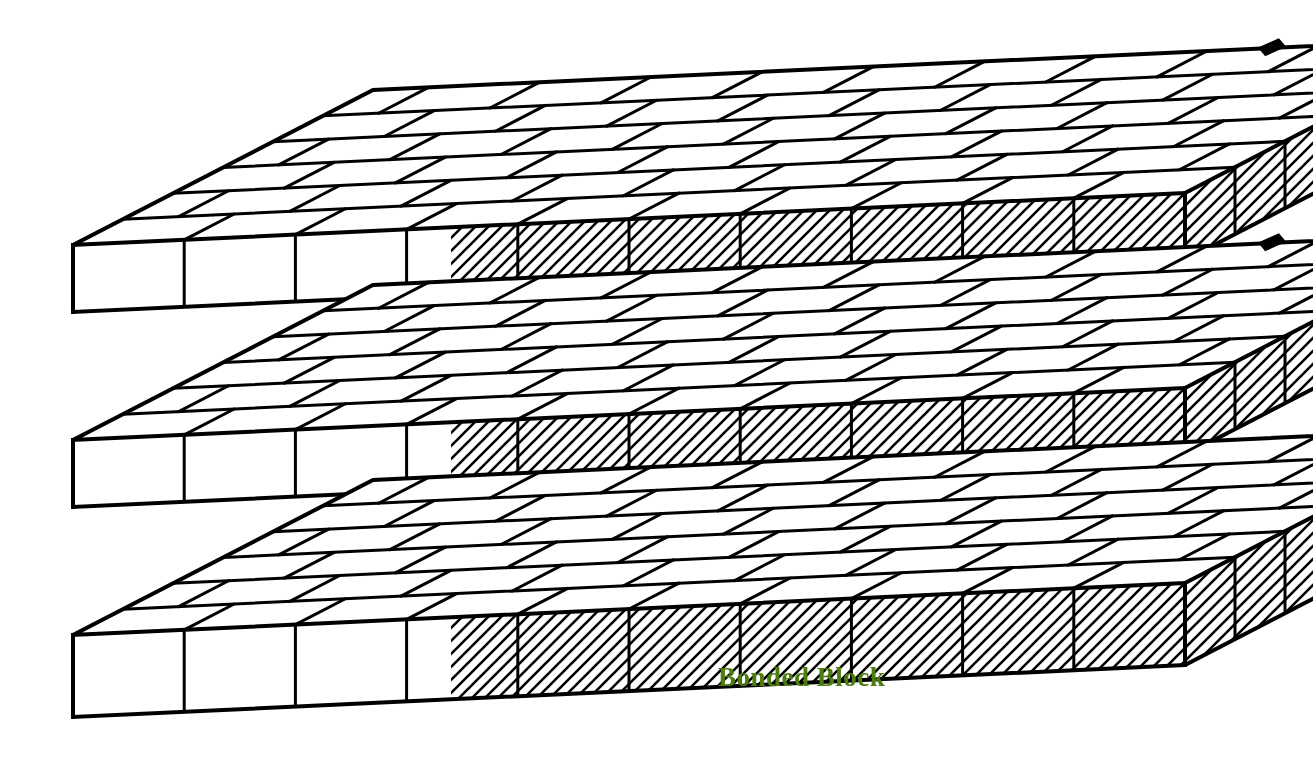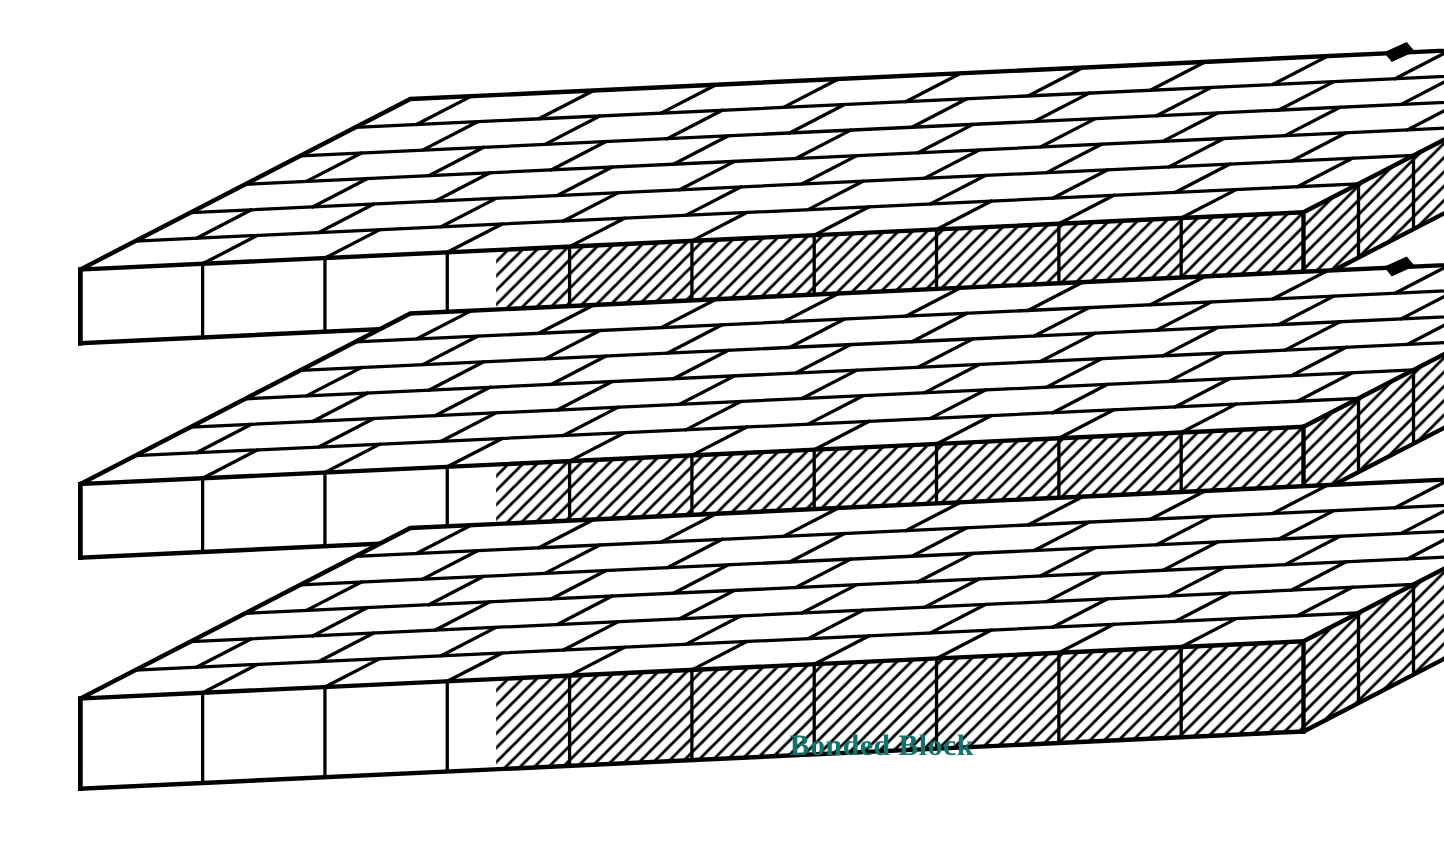--- a/index.html
+++ b/index.html
@@ -29,21 +29,21 @@
     display: block;
   }
   .caption {
     position: absolute;
     left: 718px;
     top: 664px;
     font-family: "Liberation Serif", serif;
     font-weight: bold;
     font-size: 27px;
     letter-spacing: 0.5px;
-    color: #0f766e;
+    color: #4d7c0f;
     white-space: nowrap;
     line-height: 1;
   }
 </style>
 </head>
 <body>
 
 <div id="stage">
 
   <svg id="figure" viewBox="0 0 1313 773" preserveAspectRatio="none">

